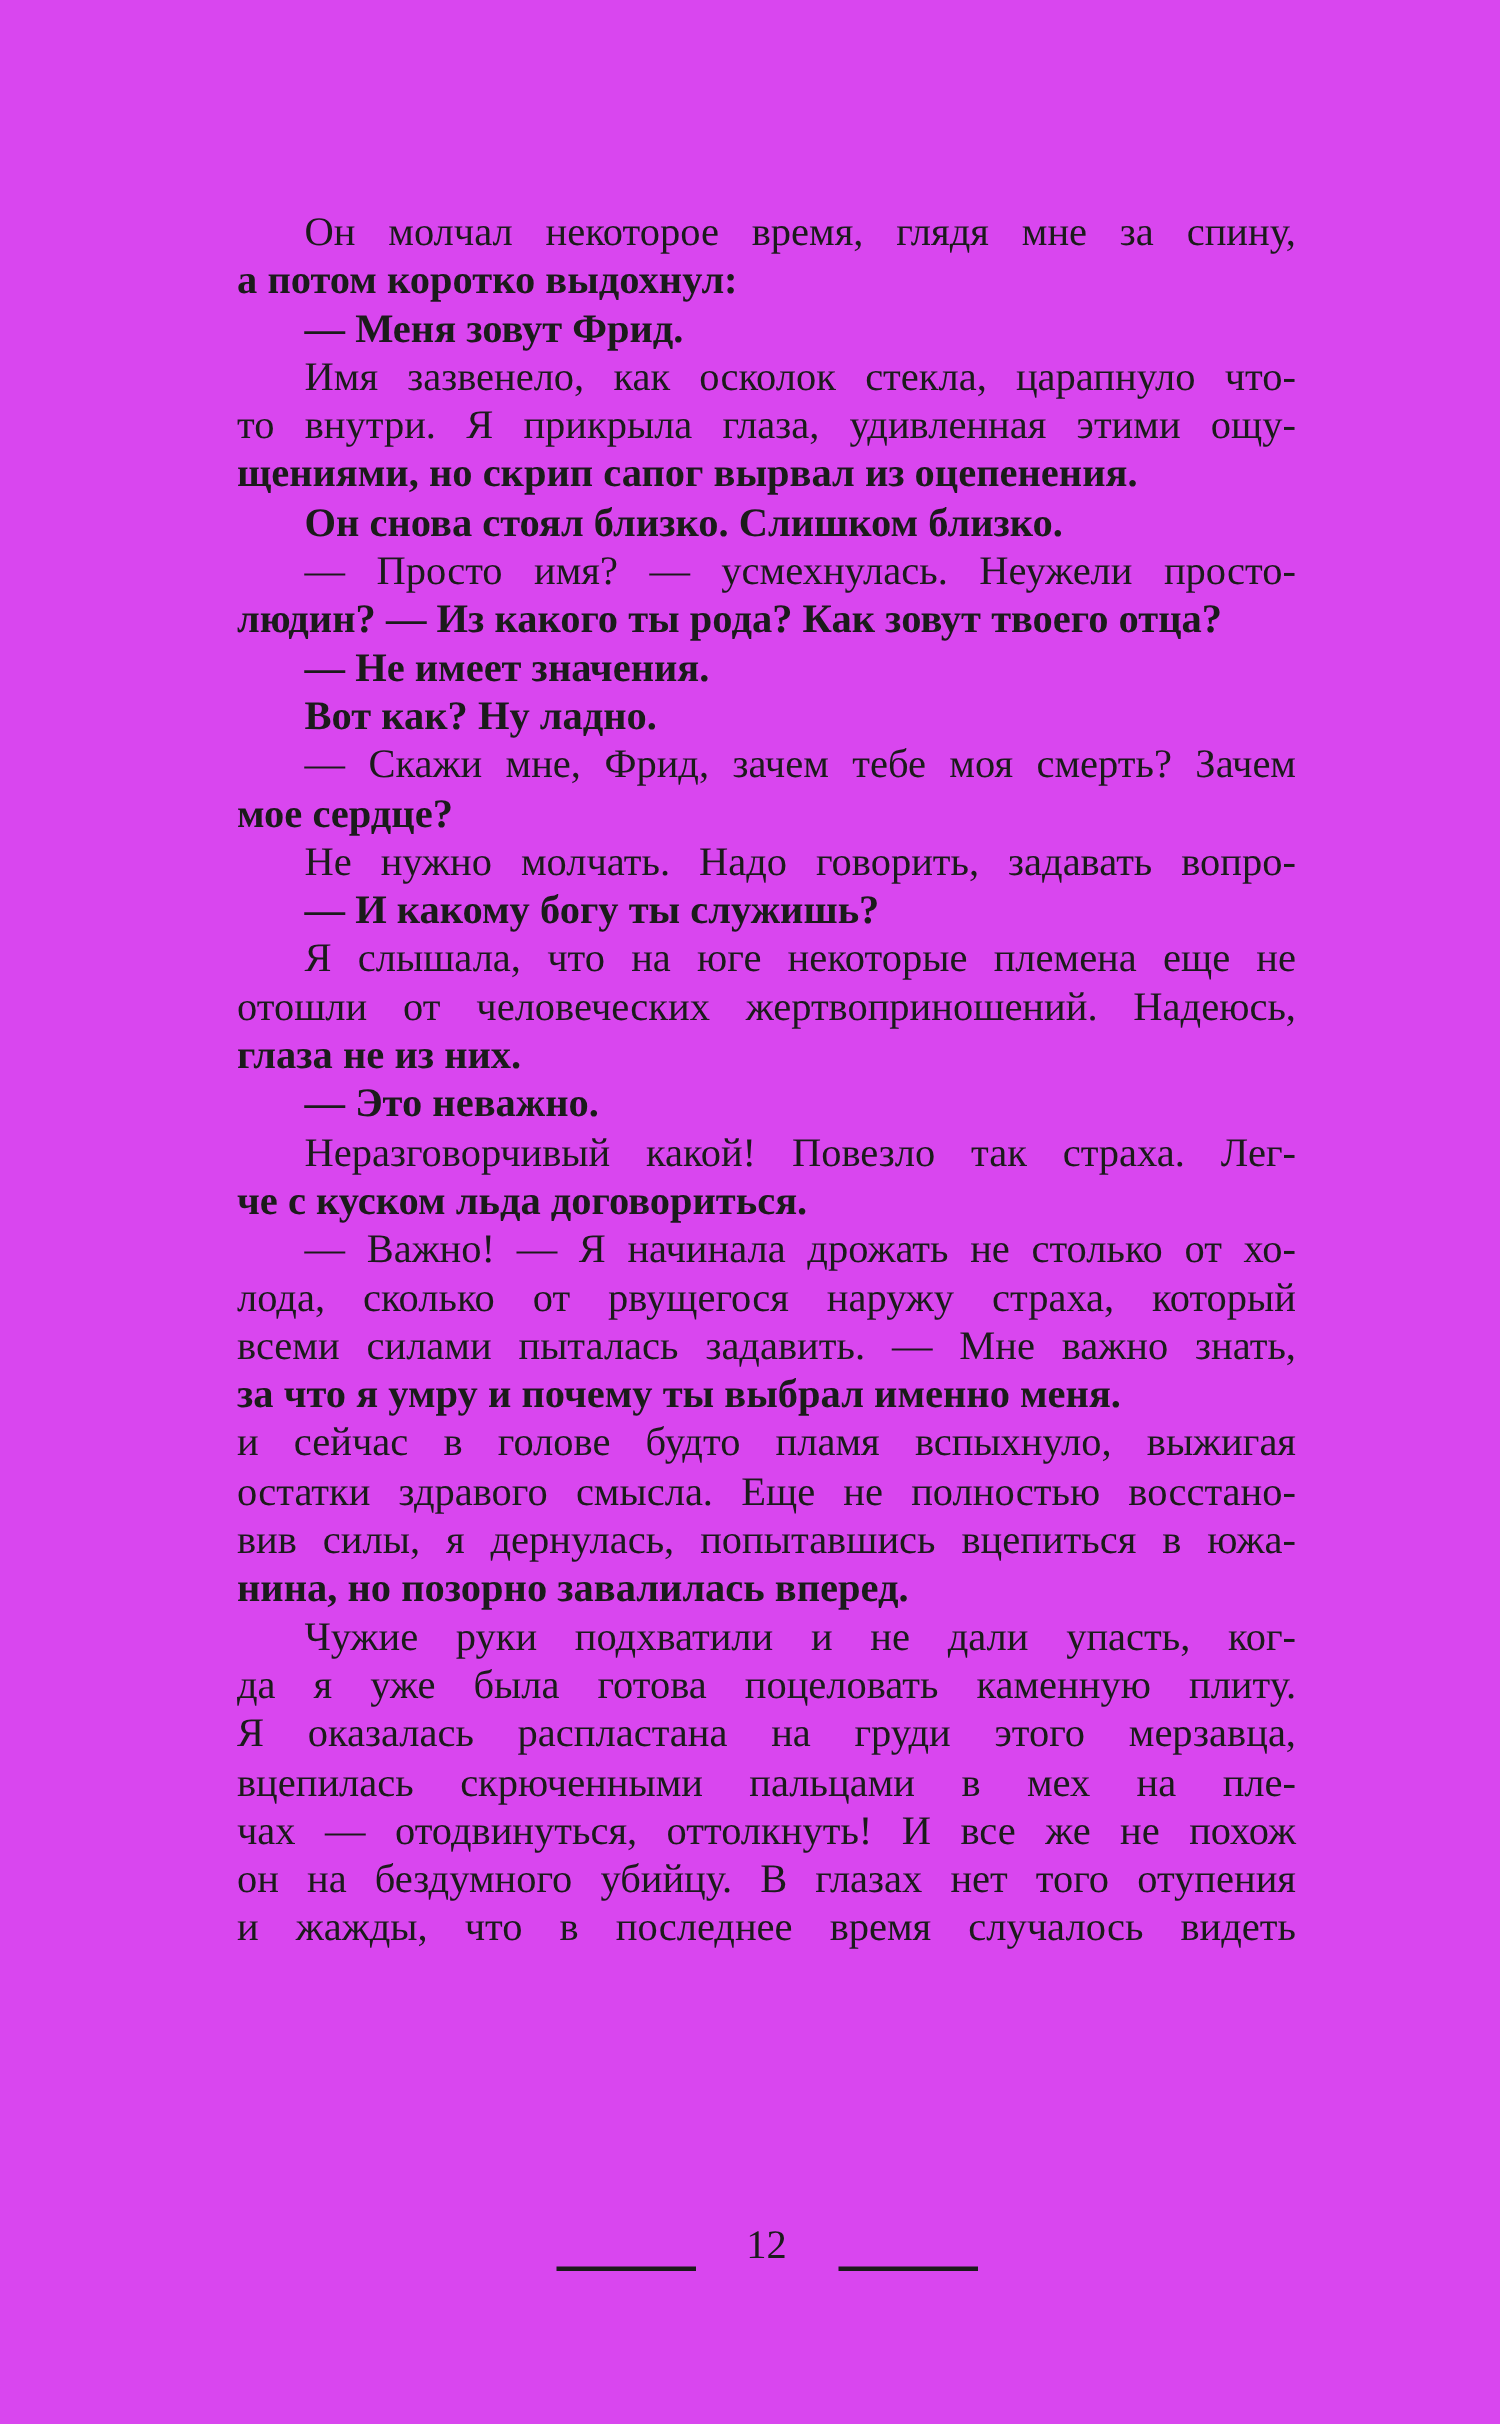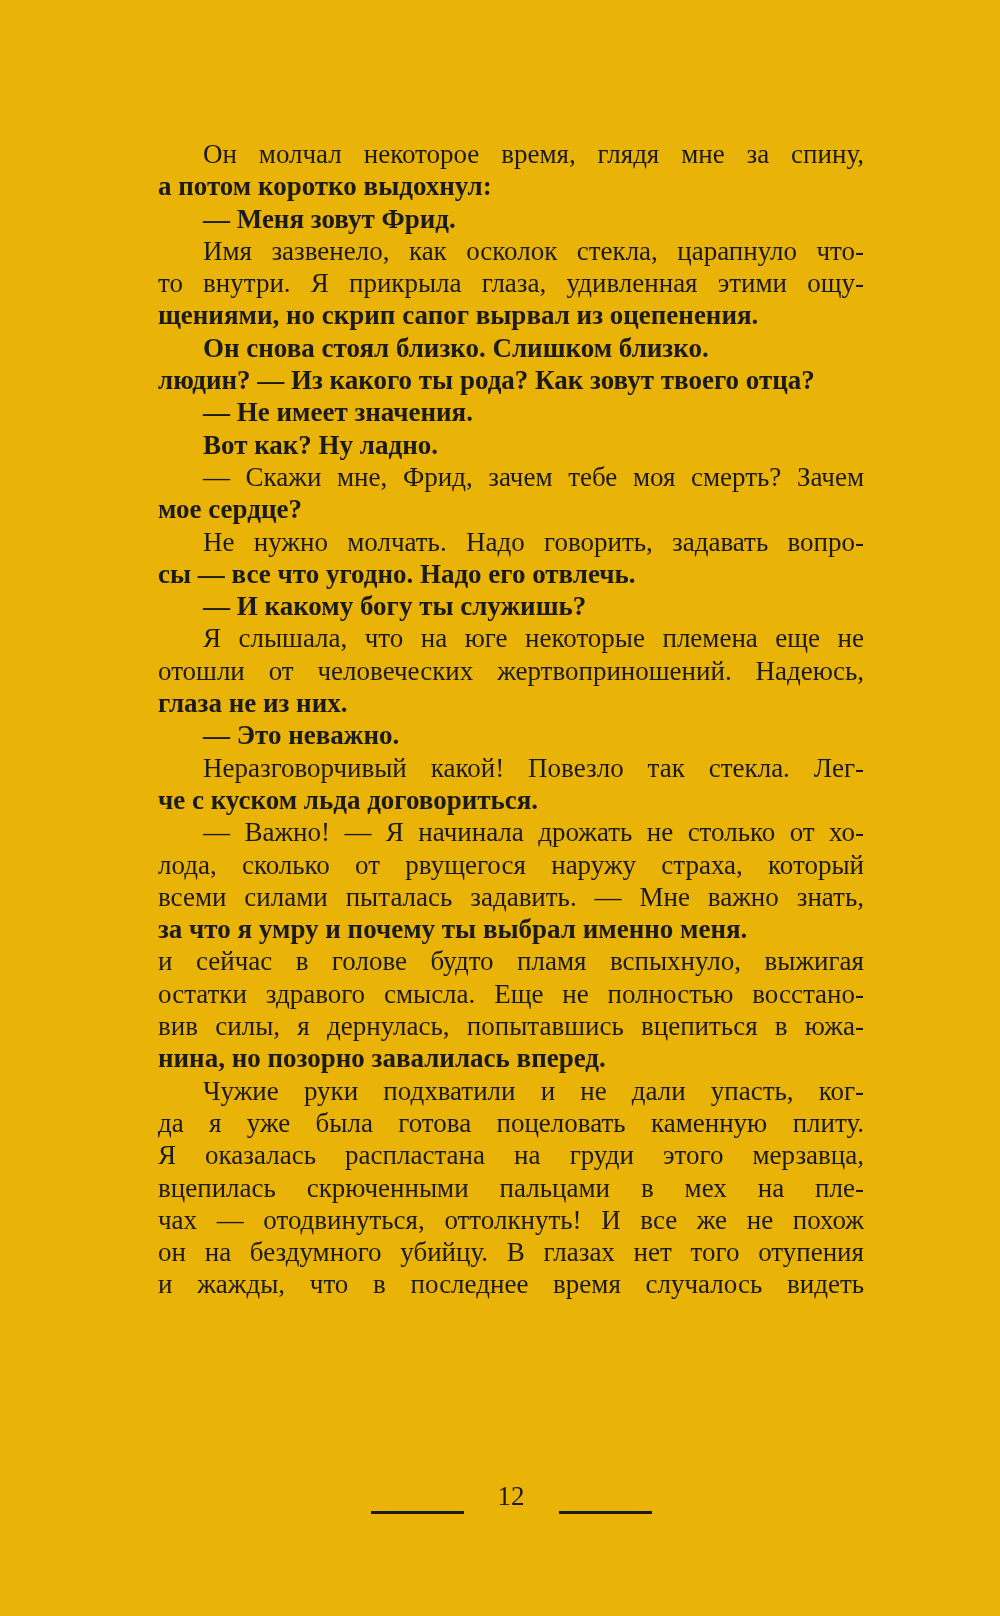--- a/index.html
+++ b/index.html
@@ -4,21 +4,21 @@
 <style>
   html, body {
     margin: 0;
     padding: 0;
     background: #ffffff;
   }
   .book-page {
     position: relative;
     width: 1000px;
     height: 1616px;
-    background: #eab308;
+    background: #d946ef;
     font-family: "Liberation Serif", "DejaVu Serif", serif;
     color: #1b1b1b;
     overflow: hidden;
   }
   .text-block {
     position: absolute;
     left: 158px;
     top: 138px;
     width: 706px;
     font-size: 27px;
@@ -63,33 +63,33 @@
 
 <div class="book-page">
   <div class="text-block">
       <div class="line first">Он молчал некоторое время, глядя мне за спину,</div>
       <div class="line last">а потом коротко выдохнул:</div>
       <div class="line first last">— Меня зовут Фрид.</div>
       <div class="line first">Имя зазвенело, как осколок стекла, царапнуло что-</div>
       <div class="line">то внутри. Я прикрыла глаза, удивленная этими ощу-</div>
       <div class="line last">щениями, но скрип сапог вырвал из оцепенения.</div>
       <div class="line first last">Он снова стоял близко. Слишком близко.</div>
+      <div class="line first">— Просто имя? — усмехнулась. Неужели просто-</div>
       <div class="line last">людин? — Из какого ты рода? Как зовут твоего отца?</div>
       <div class="line first last">— Не имеет значения.</div>
       <div class="line first last">Вот как? Ну ладно.</div>
       <div class="line first">— Скажи мне, Фрид, зачем тебе моя смерть? Зачем</div>
       <div class="line last">мое сердце?</div>
       <div class="line first">Не нужно молчать. Надо говорить, задавать вопро-</div>
-      <div class="line last">сы — все что угодно. Надо его отвлечь.</div>
       <div class="line first last">— И какому богу ты служишь?</div>
       <div class="line first">Я слышала, что на юге некоторые племена еще не</div>
       <div class="line">отошли от человеческих жертвоприношений. Надеюсь,</div>
       <div class="line last">глаза не из них.</div>
       <div class="line first last">— Это неважно.</div>
-      <div class="line first">Неразговорчивый какой! Повезло так стекла. Лег-</div>
+      <div class="line first">Неразговорчивый какой! Повезло так страха. Лег-</div>
       <div class="line last">че с куском льда договориться.</div>
       <div class="line first">— Важно! — Я начинала дрожать не столько от хо-</div>
       <div class="line">лода, сколько от рвущегося наружу страха, который</div>
       <div class="line">всеми силами пыталась задавить. — Мне важно знать,</div>
       <div class="line last">за что я умру и почему ты выбрал именно меня.</div>
       <div class="line">и сейчас в голове будто пламя вспыхнуло, выжигая</div>
       <div class="line">остатки здравого смысла. Еще не полностью восстано-</div>
       <div class="line">вив силы, я дернулась, попытавшись вцепиться в южа-</div>
       <div class="line last">нина, но позорно завалилась вперед.</div>
       <div class="line first">Чужие руки подхватили и не дали упасть, ког-</div>

